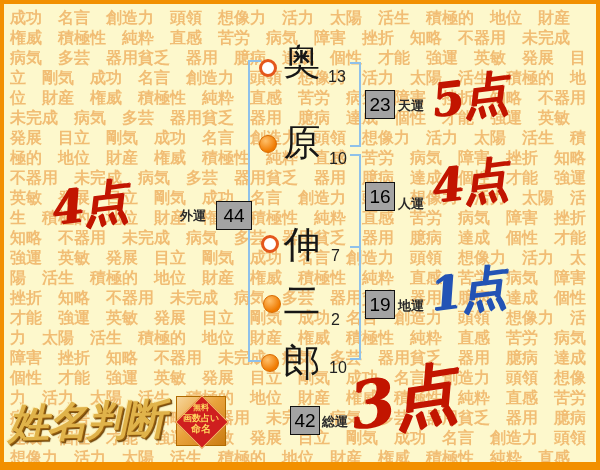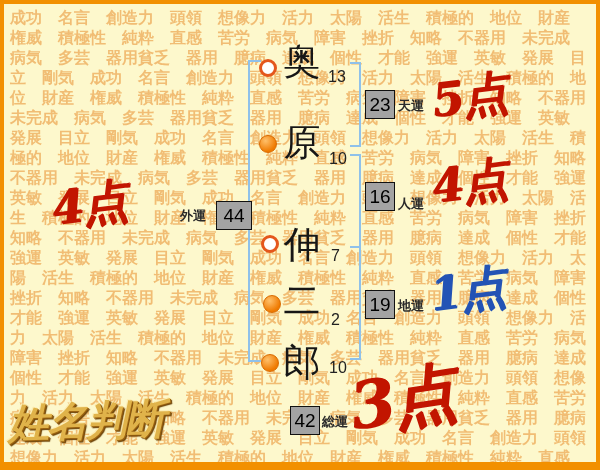--- a/index.html
+++ b/index.html
@@ -111,14 +111,22 @@
   <span class="luck-label lbl-outer">外運</span>
   <span class="luck-label lbl-total">総運</span>
 
   <div class="score score-heaven" style="color: rgb(194, 21, 0);">5点</div>
   <div class="score score-person" style="color: rgb(194, 21, 0);">4点</div>
   <div class="score score-earth" style="color: rgb(35, 83, 181);">1点</div>
   <div class="score score-outer" style="color: rgb(194, 21, 0);">4点</div>
   <div class="score score-total" style="color: rgb(194, 21, 0);">3点</div>
 
   <div class="logo">姓名判断</div>
+  <div class="badge">
+    <div class="badge-diamond"></div>
+    <div class="badge-text">
+      <div class="bl0">無料</div>
+      <div class="bl1">画数占い</div>
+      <div class="bl2">命名</div>
+    </div>
+  </div>
 
 </div>
 
 </body></html>

